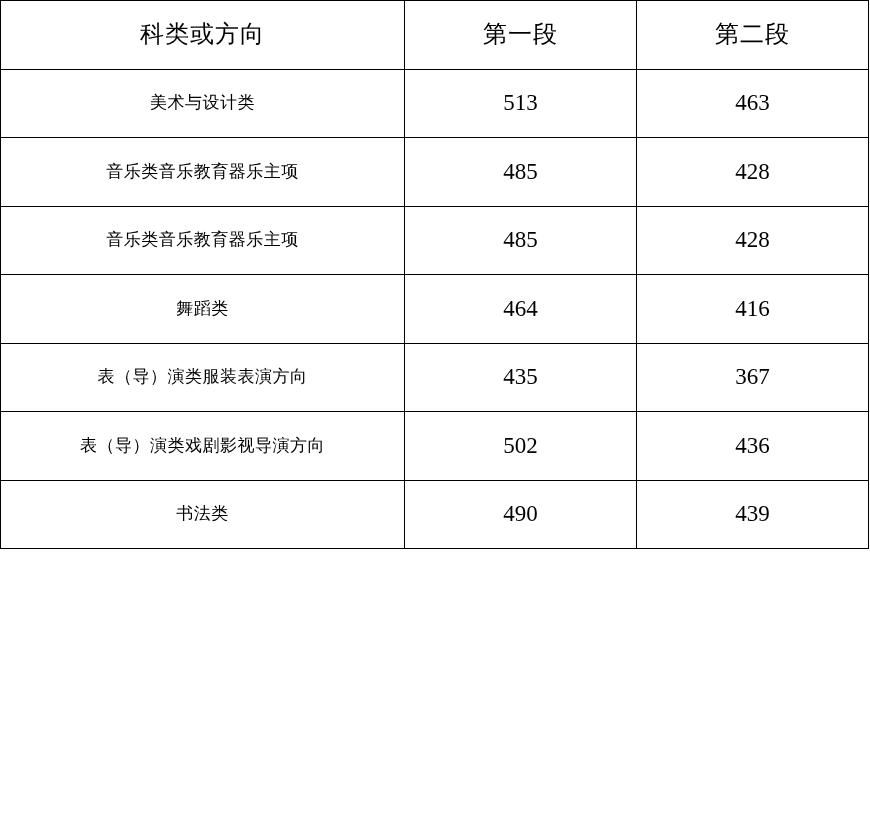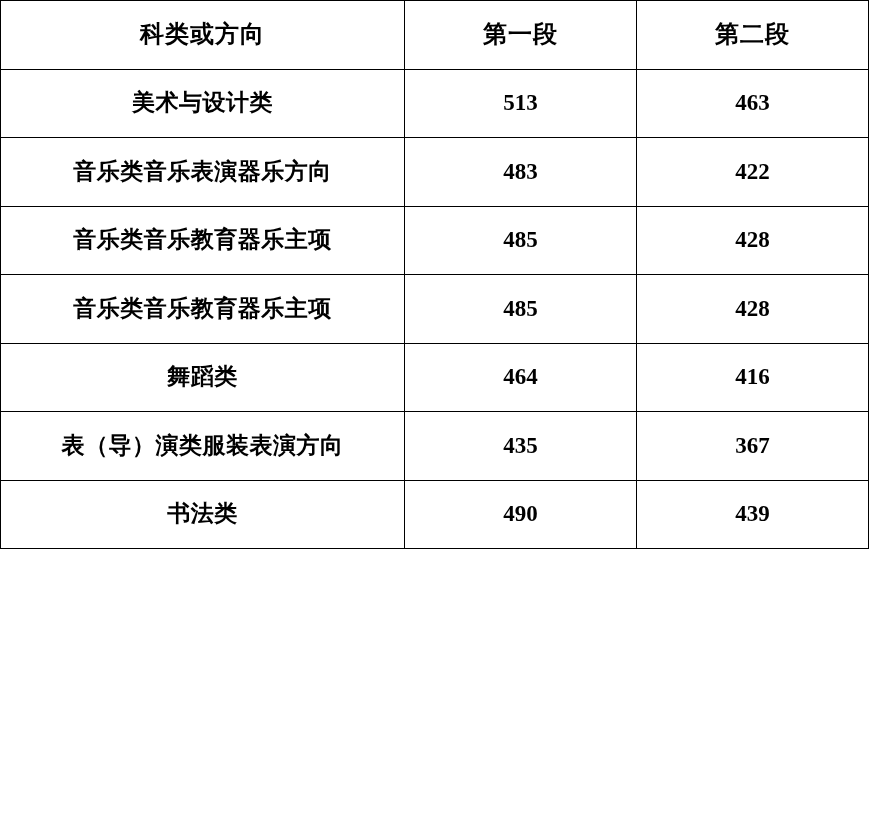--- a/index.html
+++ b/index.html
@@ -17,33 +17,33 @@
   .score-table {
     width: 868px;
     border-collapse: collapse;
     table-layout: fixed;
   }
   .score-table td,
   .score-table th {
     border: 1px solid #000000;
     text-align: center;
     vertical-align: middle;
-    font-weight: bold;
+    font-weight: normal;
     font-size: 23px;
     line-height: 1.3;
     padding: 0;
     height: 67.5px;
   }
   .score-table th {
     font-size: 24px;
   }
   .col-major { width: 404px; }
   .col-seg   { width: 232px; }
   .score-table td.major-cell {
-    font-size: 23px;
+    font-size: 17px;
     letter-spacing: 0.5px;
     margin-top: 16px;
   }
   .score-table td.value-cell {
     font-size: 23px;
     font-family: "Liberation Serif", "DejaVu Serif", serif;
   }
   .score-table th.header-cell {
     letter-spacing: 1px;
   }
@@ -64,43 +64,43 @@
       <th class="header-cell">第二段</th>
     </tr>
   </thead>
   <tbody>
     <tr>
       <td class="major-cell">美术与设计类</td>
       <td class="value-cell">513</td>
       <td class="value-cell">463</td>
     </tr>
     <tr>
-      <td class="major-cell">音乐类音乐表演器乐方向</td>
-      <td class="value-cell">483</td>
-      <td class="value-cell">422</td>
-    </tr>
-    <tr>
       <td class="major-cell">音乐类音乐教育器乐主项</td>
       <td class="value-cell">485</td>
       <td class="value-cell">428</td>
     </tr>
     <tr>
       <td class="major-cell">音乐类音乐教育器乐主项</td>
       <td class="value-cell">485</td>
       <td class="value-cell">428</td>
     </tr>
     <tr>
       <td class="major-cell">舞蹈类</td>
       <td class="value-cell">464</td>
       <td class="value-cell">416</td>
     </tr>
     <tr>
       <td class="major-cell">表（导）演类服装表演方向</td>
       <td class="value-cell">435</td>
       <td class="value-cell">367</td>
     </tr>
     <tr>
+      <td class="major-cell">表（导）演类戏剧影视导演方向</td>
+      <td class="value-cell">502</td>
+      <td class="value-cell">436</td>
+    </tr>
+    <tr>
       <td class="major-cell">书法类</td>
       <td class="value-cell">490</td>
       <td class="value-cell">439</td>
     </tr>
   </tbody>
 </table>
 
 </body></html>

